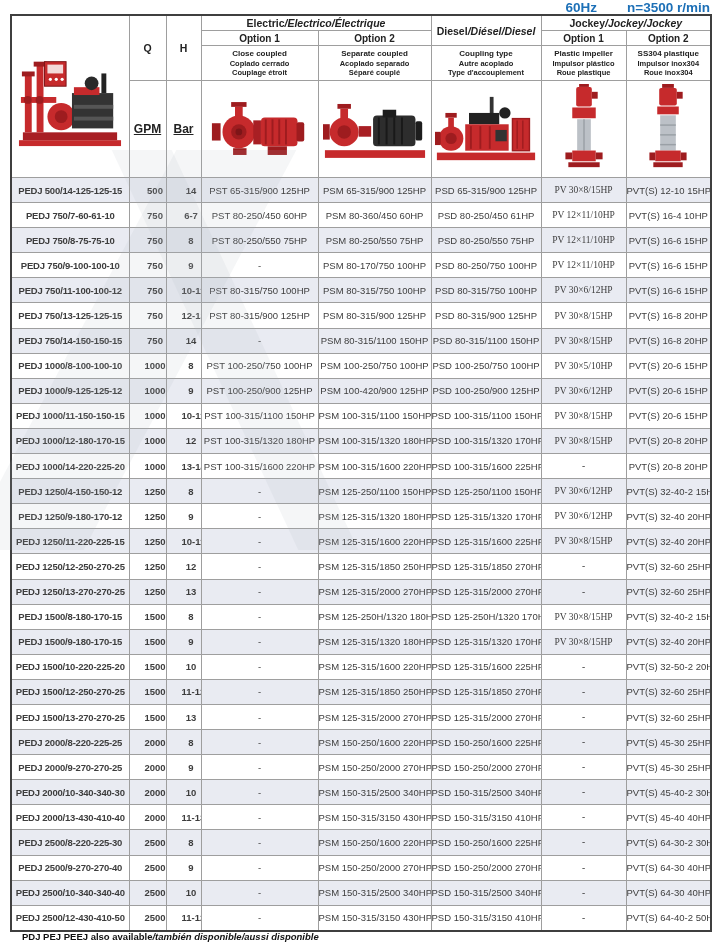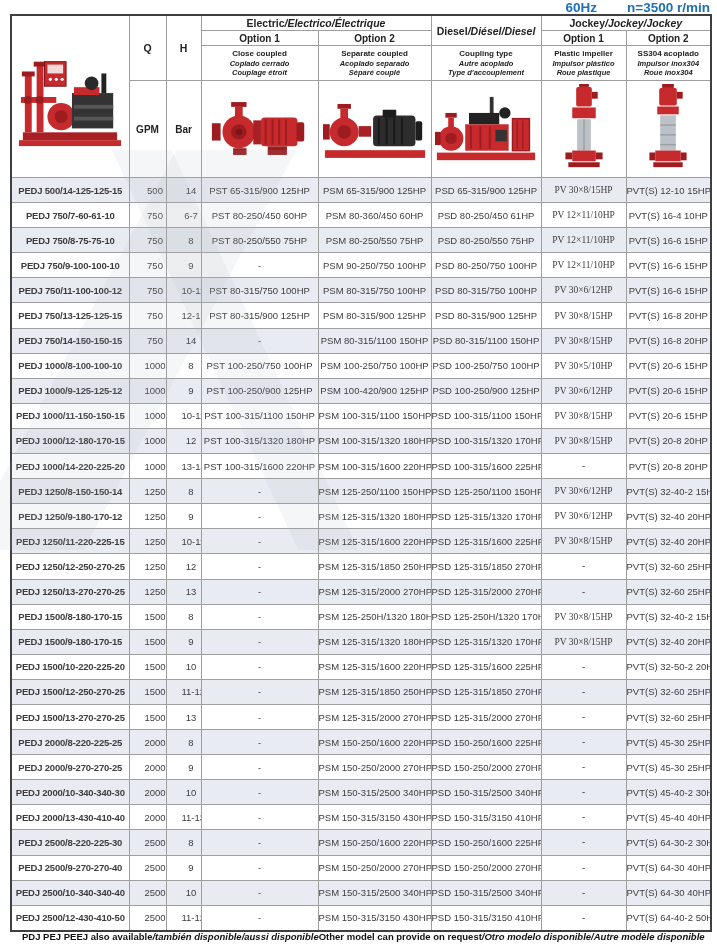--- a/index.html
+++ b/index.html
@@ -16,30 +16,30 @@
   table.spec{position:absolute;left:10px;top:14px;width:700px;border-collapse:collapse;
              table-layout:fixed;border:2px solid #3f3f3f;}
   .spec td{border:1px solid #9e9e9e;padding:0;text-align:center;vertical-align:middle;
            overflow:hidden;white-space:nowrap;background:#fff;}
   
   .h-group td{height:14px;font-size:10.5px;font-weight:bold;color:#222;}
   .h-opt td{height:14px;font-size:10px;font-weight:bold;color:#222;}
   .h-desc td{height:34px;font-size:8px;font-weight:bold;color:#222;white-space:normal;line-height:1.2;}
   .h-img td{height:96px;}
   .it{font-style:italic;}
-  .desc2{font-size:7.5px;font-style:italic;text-align:center;}
+  .desc2{font-size:7.5px;text-align:center;}
   .qh{font-size:11px;font-weight:bold;color:#222;}
-  .unit{font-size:10px;font-weight:bold;color:#222;}
+  .unit{font-size:12px;font-weight:bold;color:#222;text-decoration:underline;}
   .imgcell{vertical-align:bottom;}
   .modelimg{vertical-align:bottom;}
   
   tbody.rows td{height:24.1px;font-size:9.5px;color:#3d3d3d;}
   tbody.rows tr.alt td{background:#e9ebf2;}
   td.c-model{font-weight:bold;color:#000;font-size:10px;letter-spacing:-0.2px;}
-  td.c-q,td.c-h{font-weight:normal;color:#1d70b7;font-size:10px;padding-left:15px;}
+  td.c-q,td.c-h{font-weight:bold;color:#1d70b7;font-size:10px;padding-left:15px;}
   td.c-d{font-size:9.3px;margin-left:47px;}
   td.c-j1{font-size:9px;font-family:Liberation Serif, serif;}
   td.c-j2{font-size:8.8px;}
   
   .footer{position:absolute;left:22px;top:931px;width:700px;display:flex;
           justify-content:flex-start;font-size:9.5px;color:#111;}
   .footer b{font-weight:bold;}
   .footer .it{font-weight:bold;}
   svg{display:block;margin:0 auto;}
 </style>
@@ -120,21 +120,21 @@
           <div>Coupling type</div>
           <div class="desc2">Autre acoplado</div>
           <div class="desc2">Type d'accouplement</div>
         </td>
         <td>
           <div>Plastic impeller</div>
           <div class="desc2">Impulsor plástico</div>
           <div class="desc2">Roue plastique</div>
         </td>
         <td>
-          <div>SS304 acoplado</div>
+          <div>SS304 plastique</div>
           <div class="desc2">Impulsor inox304</div>
           <div class="desc2">Roue inox304</div>
         </td>
       </tr>
       <tr class="h-img">
         <td class="unit">GPM</td>
         <td class="unit">Bar</td>
         <td class="imgcell">
           <svg viewBox="0 0 104 68" width="100" height="66">
             <rect x="22" y="6" width="16" height="5" fill="#9e1c1f"></rect>
@@ -254,21 +254,21 @@
     <td class="c-e2">PSM 80-250/550 75HP</td>
     <td class="c-d">PSD 80-250/550 75HP</td>
     <td class="c-j1">PV 12×11/10HP</td>
     <td class="c-j2">PVT(S) 16-6 15HP</td>
   </tr>
         <tr>
     <td class="c-model">PEDJ 750/9-100-100-10</td>
     <td class="c-q">750</td>
     <td class="c-h">9</td>
     <td class="c-e1">-</td>
-    <td class="c-e2">PSM 90-250/750 100HP</td>
+    <td class="c-e2">PSM 80-170/750 100HP</td>
     <td class="c-d">PSD 80-250/750 100HP</td>
     <td class="c-j1">PV 12×11/10HP</td>
     <td class="c-j2">PVT(S) 16-6 15HP</td>
   </tr>
         <tr class="alt">
     <td class="c-model">PEDJ 750/11-100-100-12</td>
     <td class="c-q">750</td>
     <td class="c-h">10-11</td>
     <td class="c-e1">PST 80-315/750 100HP</td>
     <td class="c-e2">PSM 80-315/750 100HP</td>
@@ -340,21 +340,21 @@
     <td class="c-model">PEDJ 1000/14-220-225-20</td>
     <td class="c-q">1000</td>
     <td class="c-h">13-14</td>
     <td class="c-e1">PST 100-315/1600 220HP</td>
     <td class="c-e2">PSM 100-315/1600 220HP</td>
     <td class="c-d">PSD 100-315/1600 225HP</td>
     <td class="c-j1">-</td>
     <td class="c-j2">PVT(S) 20-8 20HP</td>
   </tr>
         <tr class="alt">
-    <td class="c-model">PEDJ 1250/8-150-150-14</td>
+    <td class="c-model">PEDJ 1250/4-150-150-12</td>
     <td class="c-q">1250</td>
     <td class="c-h">8</td>
     <td class="c-e1">-</td>
     <td class="c-e2">PSM 125-250/1100 150HP</td>
     <td class="c-d">PSD 125-250/1100 150HP</td>
     <td class="c-j1">PV 30×6/12HP</td>
     <td class="c-j2">PVT(S) 32-40-2 15HP</td>
   </tr>
         <tr>
     <td class="c-model">PEDJ 1250/9-180-170-12</td>
@@ -527,16 +527,15 @@
     <td class="c-j2">PVT(S) 64-40-2 50HP</td>
   </tr>
       </tbody>
   </table>
 
   <div class="wm wm1"></div>
   <div class="wm wm2"></div>
 
   <div class="footer">
     <span><b>PDJ PEJ PEEJ also available</b><i class="it">/también disponible/aussi disponible</i></span>
-    <span><b>Other model can provide on request</b><i class="it">/Otro modelo disponible/Autre modèle disponible</i></span>
   </div>
 
 </div>
 
 </body></html>

